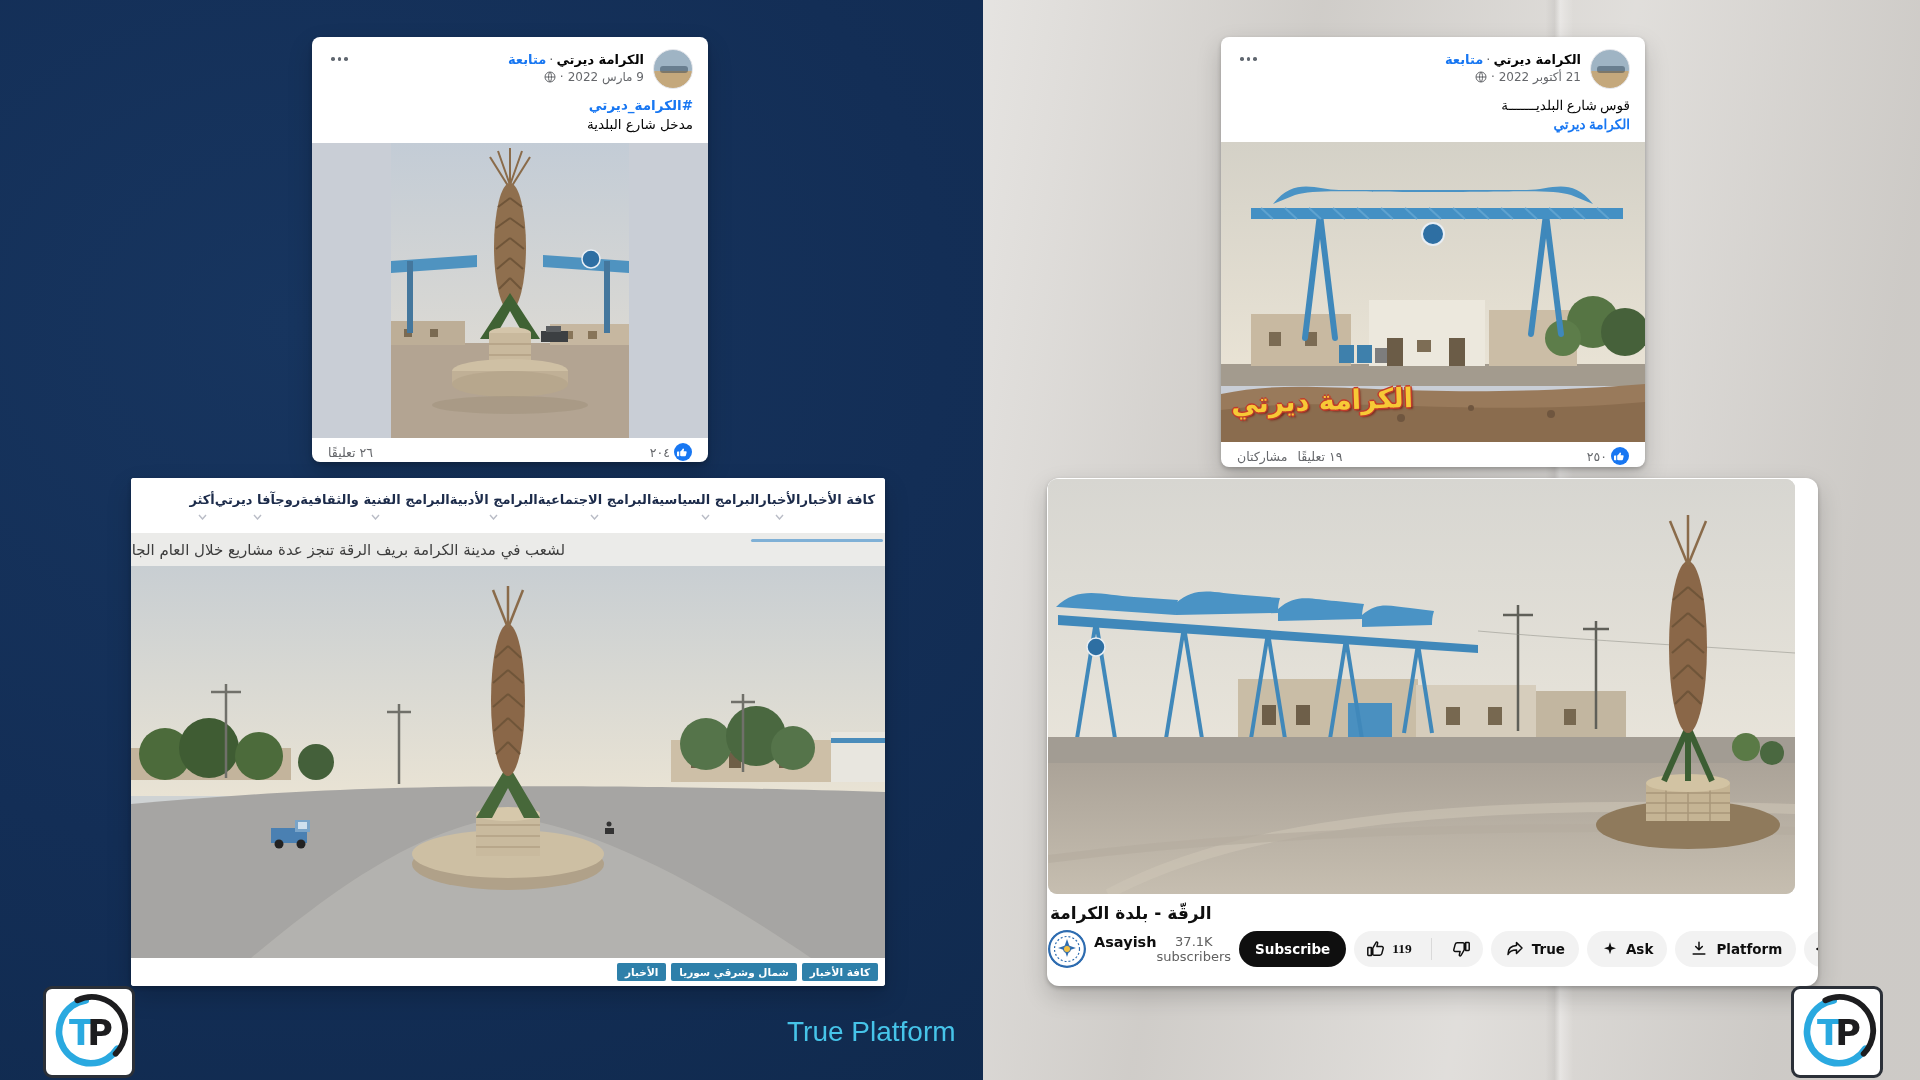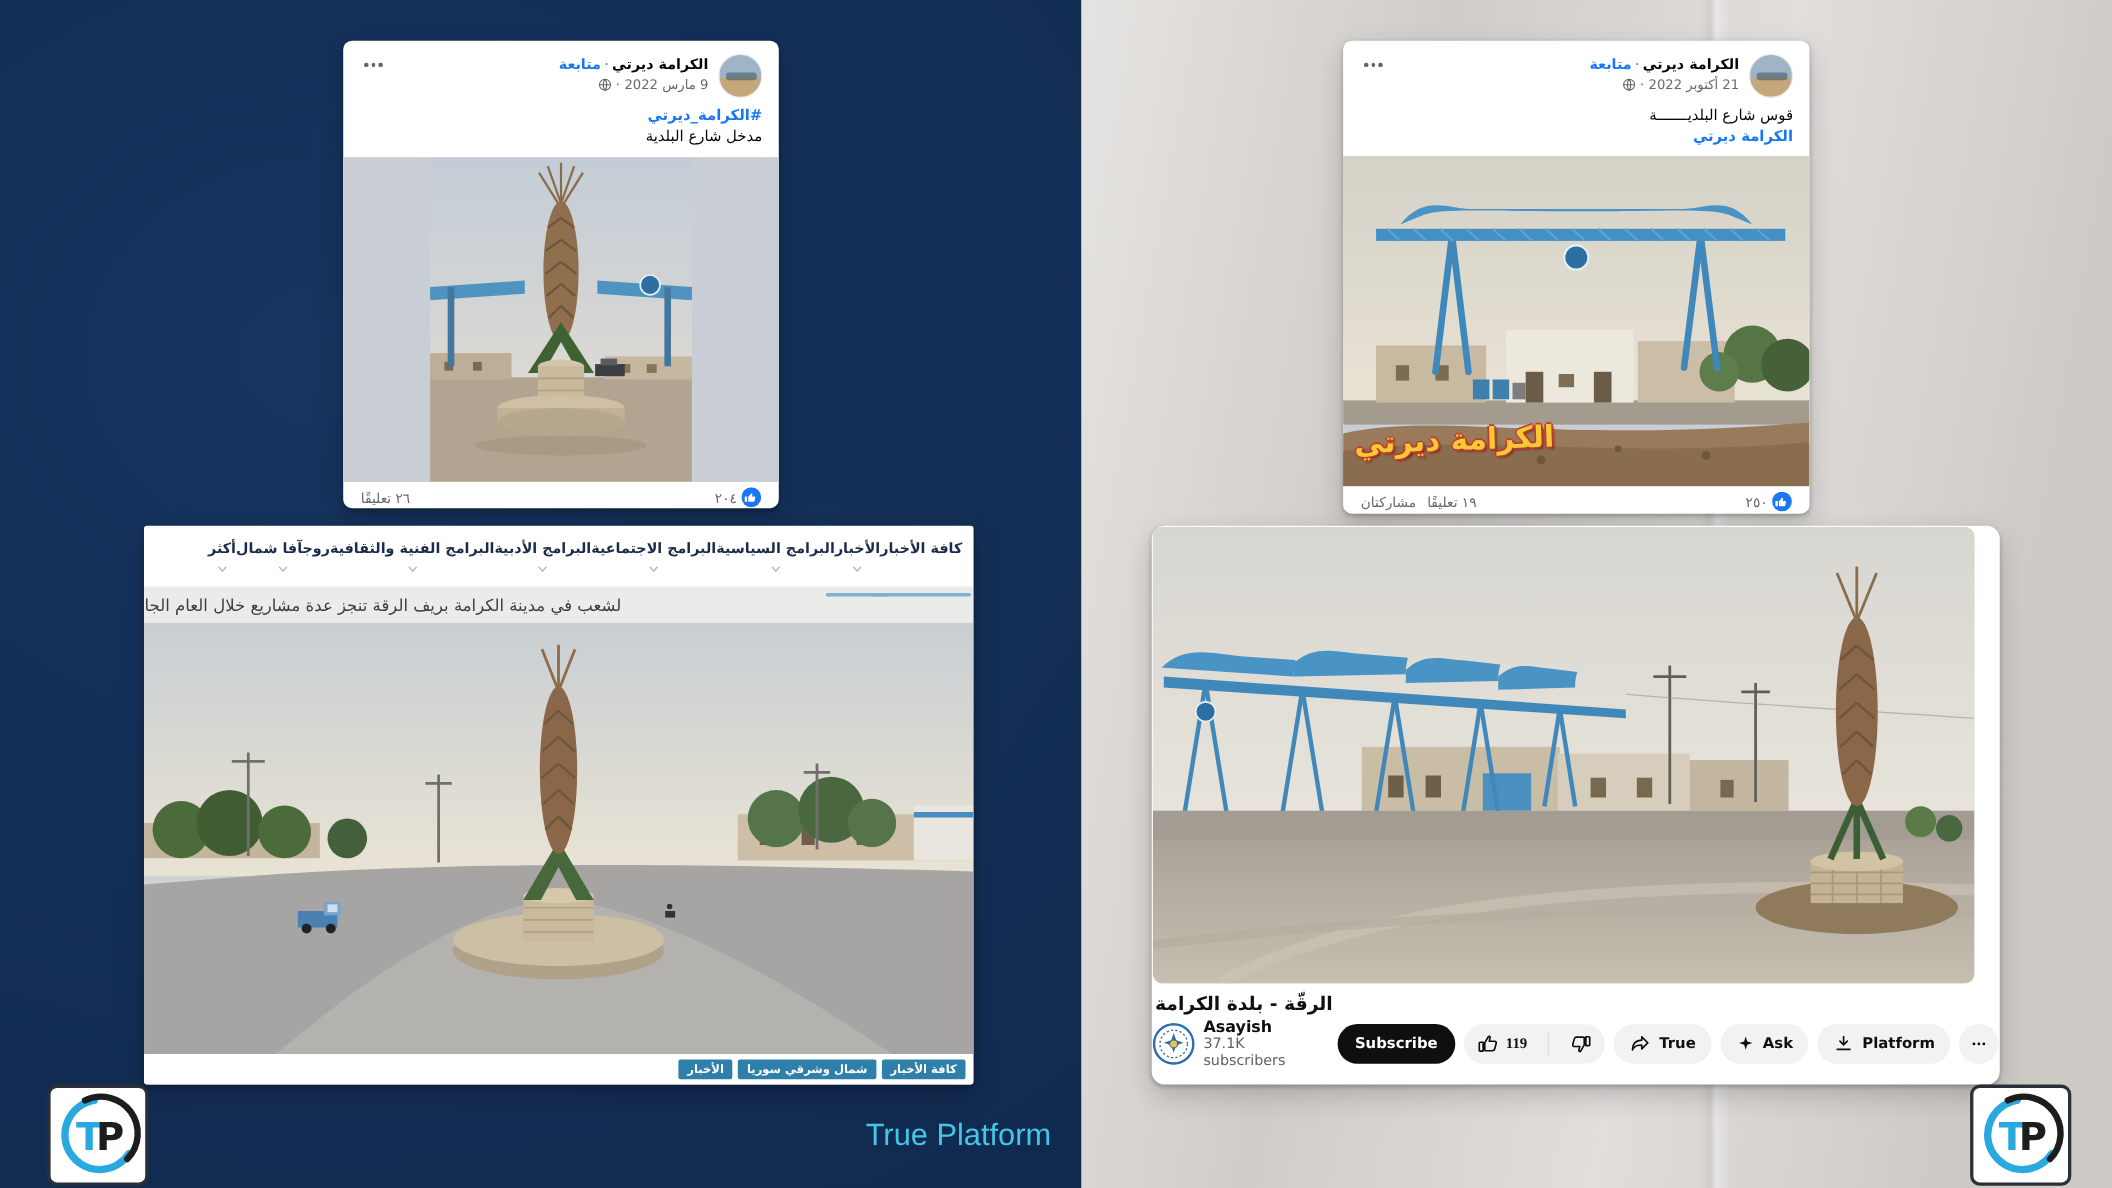--- a/index.html
+++ b/index.html
@@ -65,21 +65,21 @@
     padding:0 7px; justify-content:flex-start; }
   .news-tag { background:#2e80aa; color:#fff; font-size:10.5px; font-weight:600; padding:2.5px 8px 3.5px;
     border-radius:2px; white-space:nowrap; cursor:pointer; }
 
   
   .yt { border-radius:12px; padding:1px; direction:ltr; }
   .yt-video { width:747px; height:415px; border-radius:9px; overflow:hidden; background:#d8d7d2; cursor:pointer; }
   .yt-title { margin:9px 2px 6px 2px; font-size:17px; font-weight:bold; color:#0f0f0f; }
   .yt-row { display:flex; align-items:center; gap:8px; height:40px; }
   .yt-avatar { width:38px; height:38px; border-radius:50%; flex:0 0 auto; cursor:pointer; }
-  .yt-chcol { display:flex; flex-direction:column; margin-right:20px; }
+  .yt-chcol { display:flex; flex-direction:row; margin-right:0;text-align:center; }
   .yt-channel { font-size:14.5px; font-weight:bold; color:#0f0f0f; }
   .yt-subs { font-size:13px; color:#606060; }
   .yt-subscribe { background:#0f0f0f; color:#fff; font-size:13.5px; font-weight:600; border:none;
     border-radius:18px; height:36px; padding:0 16px; cursor:pointer; font-family:inherit; }
   .yt-actions { margin-left:auto; display:flex; align-items:center; gap:8px; }
   .pill { display:flex; align-items:center; gap:7px; background:#f2f2f2; border-radius:18px; height:36px;
     padding:0 14px; font-size:13.5px; font-weight:600; color:#0f0f0f; cursor:pointer; white-space:nowrap; }
   .pill-like { padding:0; }
   .pill-like .half { display:flex; align-items:center; gap:6px; padding:0 12px; height:36px; cursor:pointer;font-family:Liberation Serif, serif; }
   .pill-like .vdiv { width:1px; height:22px; background:#d9d9d9; }
@@ -219,21 +219,21 @@
               </g>
             </svg>
         </div>
       </div>
       <div class="dots">
           <i></i>
           <i></i>
           <i></i>
         </div>
     </div>
-    <div class="fb-body" style="padding-bottom:8px;">
+    <div class="fb-body" style="padding-bottom:8px;font-family:Liberation Serif, serif;">
       <div><span>قوس شارع البلديـــــــة</span></div>
       <div><span class="fb-tag">الكرامة ديرتي</span></div>
     </div>
     <div class="fb-photo" style="height:300px;">
       <svg width="424" height="300" viewBox="0 0 424 300">
         <defs>
           <linearGradient id="skyB" x1="0" y1="0" x2="0" y2="1">
             <stop offset="0" stop-color="#d4d1c7"></stop>
               <stop offset="1" stop-color="#e9e3d5"></stop>
           </linearGradient>
@@ -337,21 +337,21 @@
             <polyline points="1,1 4.5,5 8,1" fill="none" stroke="#b9bcc6" stroke-width="1.4"></polyline>
           </svg>
       </div>
       <div class="nav-item">
         <span class="nav-label">البرامج الفنية والثقافية</span>
         <svg class="nav-chev" width="9" height="6" viewBox="0 0 9 6">
             <polyline points="1,1 4.5,5 8,1" fill="none" stroke="#b9bcc6" stroke-width="1.4"></polyline>
           </svg>
       </div>
       <div class="nav-item">
-        <span class="nav-label">روجآفا شمال</span>
+        <span class="nav-label">روجآفا ديرتي</span>
         <svg class="nav-chev" width="9" height="6" viewBox="0 0 9 6">
             <polyline points="1,1 4.5,5 8,1" fill="none" stroke="#b9bcc6" stroke-width="1.4"></polyline>
           </svg>
       </div>
       <div class="nav-item">
         <span class="nav-label">أكثر</span>
         <svg class="nav-chev" width="9" height="6" viewBox="0 0 9 6">
             <polyline points="1,1 4.5,5 8,1" fill="none" stroke="#b9bcc6" stroke-width="1.4"></polyline>
           </svg>
       </div>

